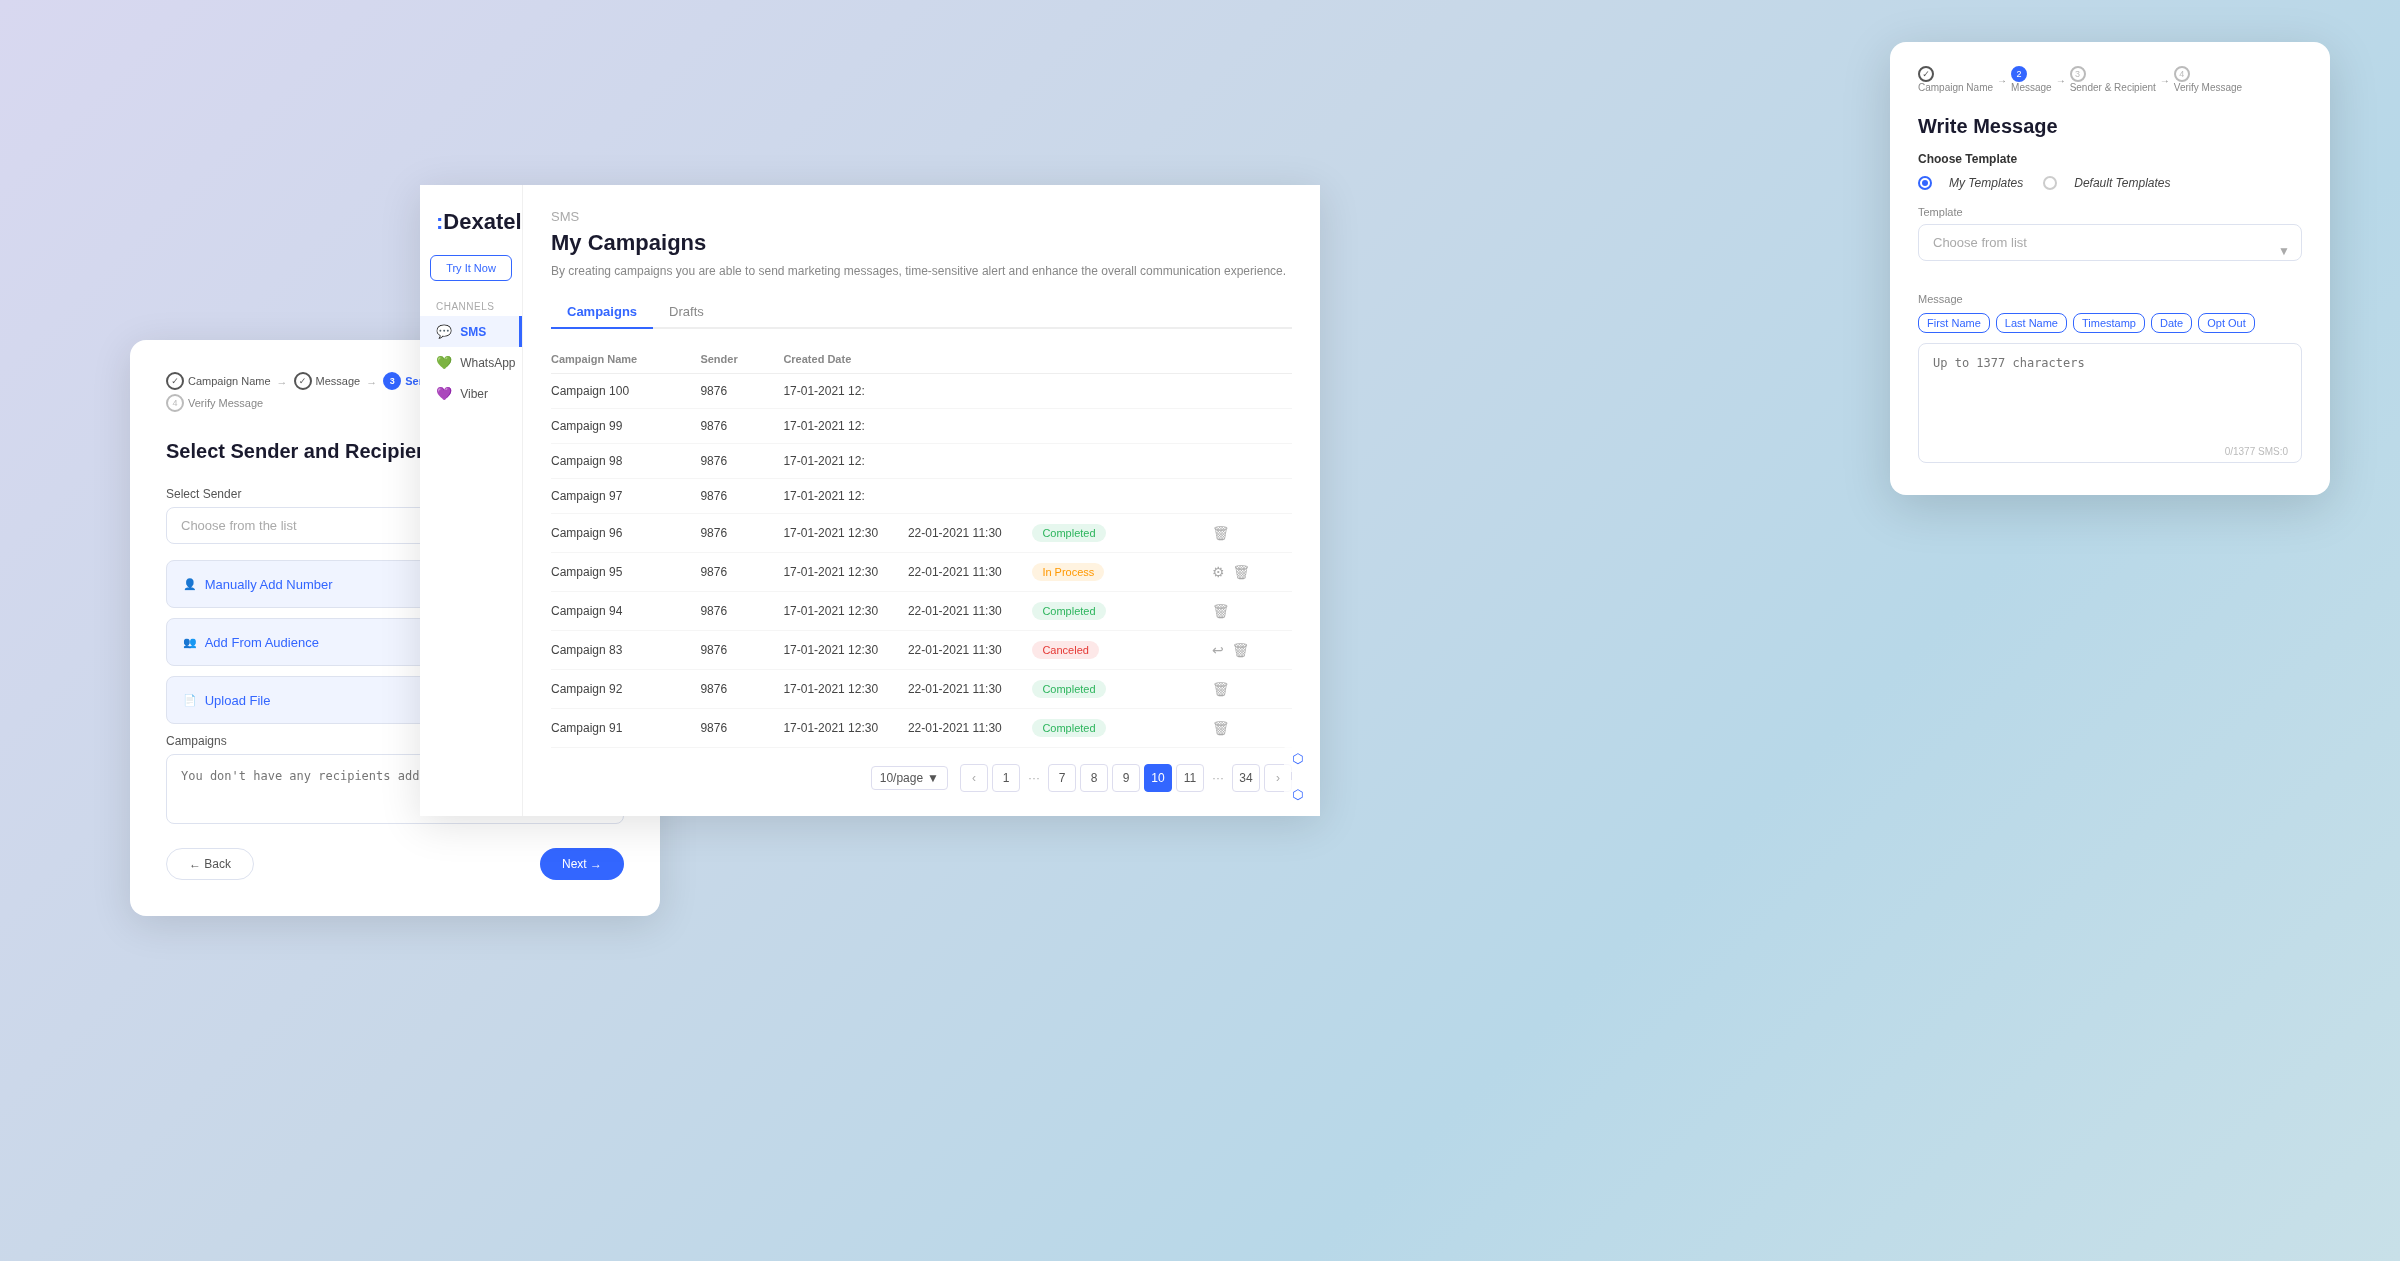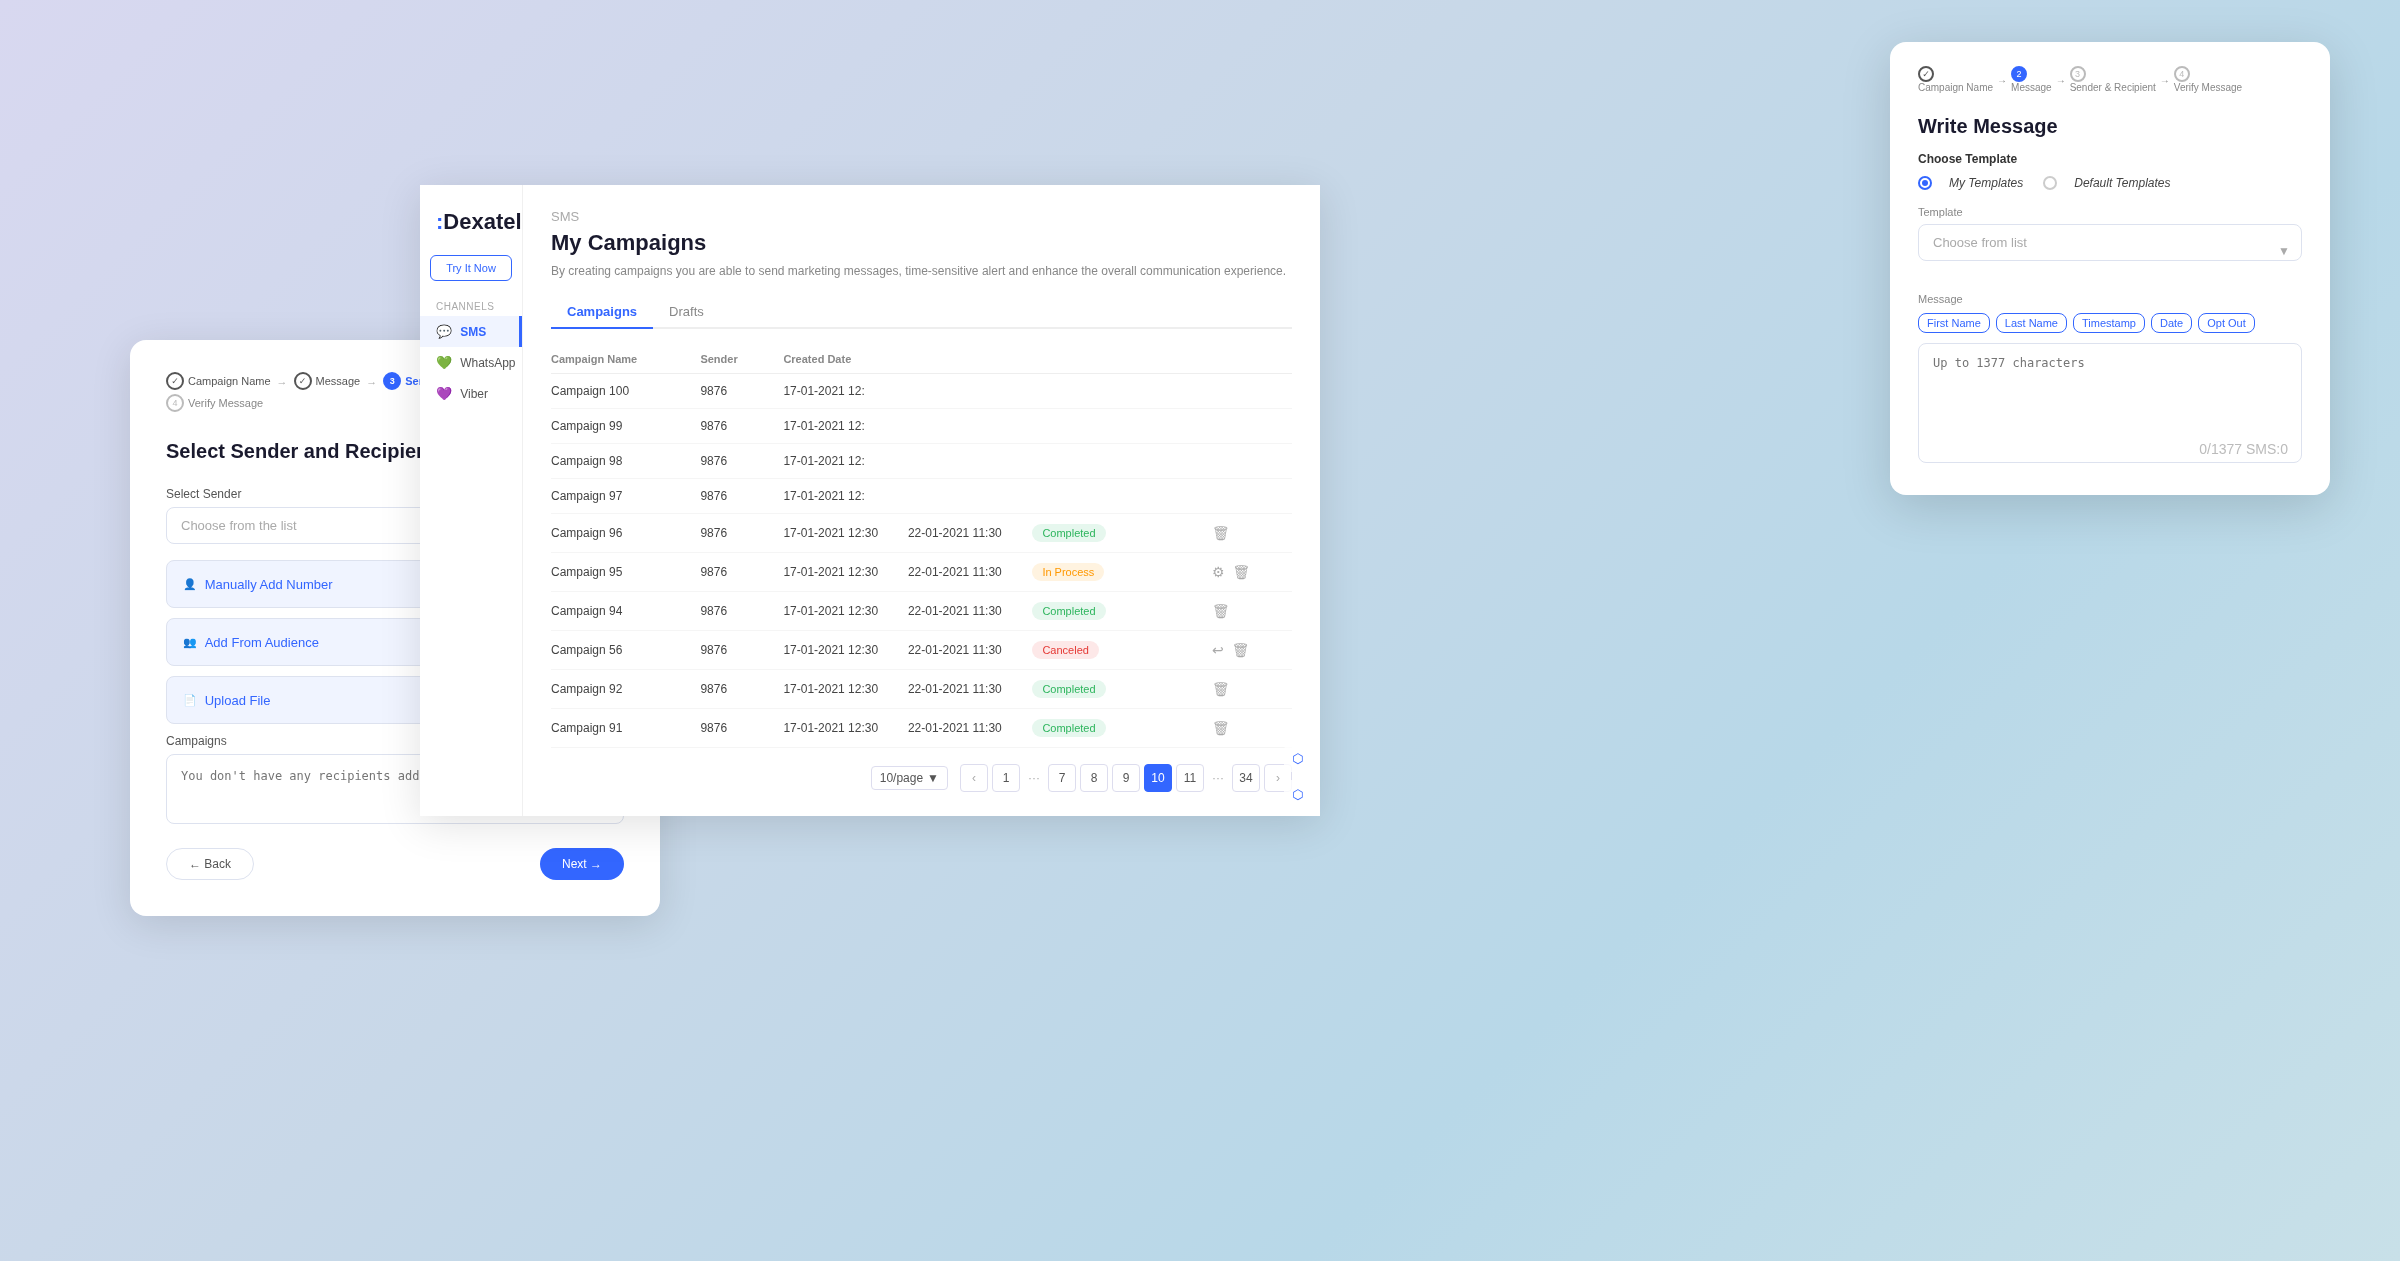--- a/index.html
+++ b/index.html
@@ -453,21 +453,21 @@
       resize: none;
       position: relative;
     }
     .textarea-wrapper {
       position: relative;
     }
     .char-count {
       position: absolute;
       bottom: 10px;
       right: 14px;
-      font-size: 14px;
+      font-size: 10px;
       color: #bbb;
     }
   </style>
 </head>
 <body>
 
 <div class="card-sender">
   <div class="step-bar">
     <div class="step done">
       <div class="step-circle done-circle">✓</div>
@@ -643,21 +643,21 @@
       <span>9876</span>
       <span>17-01-2021 12:30</span>
       <span>22-01-2021 11:30</span>
       <span><span class="badge badge-completed">Completed</span></span>
       <span></span>
       <div class="row-actions">
               <span class="action-icon">🗑</span>
             </div>
     </div>
           <div class="table-row">
-      <span>Campaign 56</span>
+      <span>Campaign 83</span>
       <span>9876</span>
       <span>17-01-2021 12:30</span>
       <span>22-01-2021 11:30</span>
       <span><span class="badge badge-canceled">Canceled</span></span>
       <span></span>
       <div class="row-actions">
               <span class="action-icon">↩</span>
               <span class="action-icon">🗑</span>
             </div>
     </div>

